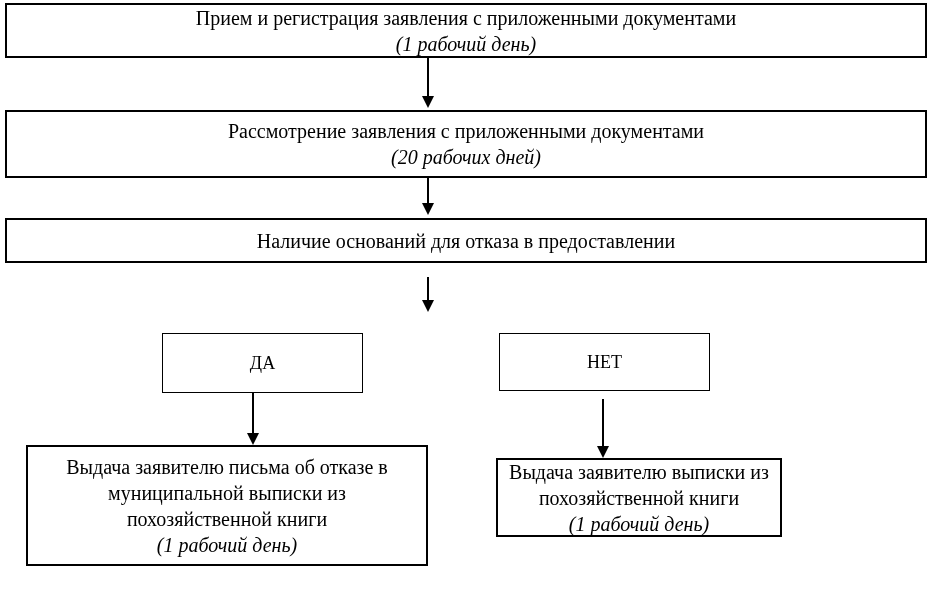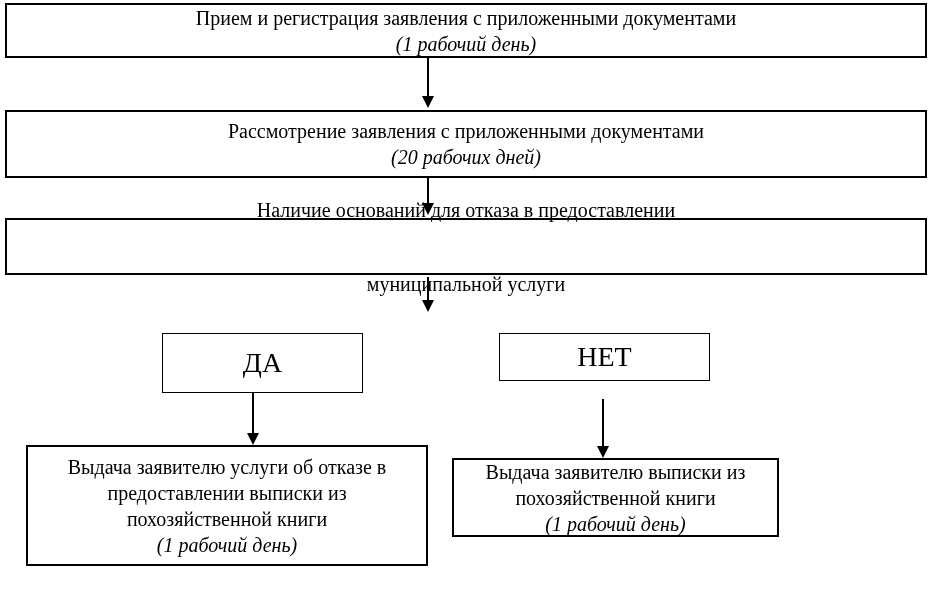--- a/index.html
+++ b/index.html
@@ -30,30 +30,30 @@
   .node .nline {
     font-size: 20px;
     line-height: 26px;
     white-space: nowrap;
   }
   .italic { font-style: italic; }
 
   
   .n-step1    { left: 5px;   top: 3px;   width: 922px; height: 55px; }
   .n-step2    { left: 5px;   top: 110px; width: 922px; height: 68px; }
-  .n-decision { left: 5px;   top: 218px; width: 922px; height: 57px; gap: 48px; }
+  .n-decision { left: 5px;   top: 218px; width: 922px; height: 45px; gap: 48px; }
 
   
   .n-yes { left: 162px; top: 333px; width: 201px; height: 60px; border-width: 1px; }
-  .n-no  { left: 499px; top: 333px; width: 211px; height: 48px; border-width: 1px; }
-  .n-yes .nline, .n-no .nline { font-size: 28px; line-height: 30px; }
+  .n-no  { left: 499px; top: 333px; width: 211px; height: 58px; border-width: 1px; }
+  .n-yes .nline, .n-no .nline { font-size: 18px; line-height: 30px; }
 
   
   .n-refuse { left: 26px;  top: 445px; width: 402px; height: 121px; }
-  .n-issue  { left: 452px; top: 458px; width: 327px; height: 79px;  }
+  .n-issue  { left: 496px; top: 458px; width: 286px; height: 79px;  }
 
   .arrow-layer {
     position: absolute;
     left: 0; top: 0;
     width: 931px;
     height: 600px;
     pointer-events: none;
   }
 </style>
 </head>
@@ -89,34 +89,33 @@
     <div class="nline italic">(1 рабочий день)</div>
   </div>
 
   <div class="node n-step2">
     <div class="nline">Рассмотрение заявления с приложенными документами</div>
     <div class="nline italic">(20 рабочих дней)</div>
   </div>
 
   <div class="node n-decision">
     <div class="nline">Наличие оснований для отказа в предоставлении</div>
-    <div class="nline">муниципальной услуги</div>
   </div>
 
   <div class="node n-yes">
     <div class="nline">ДА</div>
   </div>
 
   <div class="node n-no">
     <div class="nline">НЕТ</div>
   </div>
 
   <div class="node n-refuse">
-    <div class="nline">Выдача заявителю услуги об отказе в</div>
-    <div class="nline">предоставлении выписки из</div>
+    <div class="nline">Выдача заявителю письма об отказе в</div>
+    <div class="nline">муниципальной выписки из</div>
     <div class="nline">похозяйственной книги</div>
     <div class="nline italic">(1 рабочий день)</div>
   </div>
 
   <div class="node n-issue">
     <div class="nline">Выдача заявителю выписки из</div>
     <div class="nline">похозяйственной книги</div>
     <div class="nline italic">(1 рабочий день)</div>
   </div>
 

